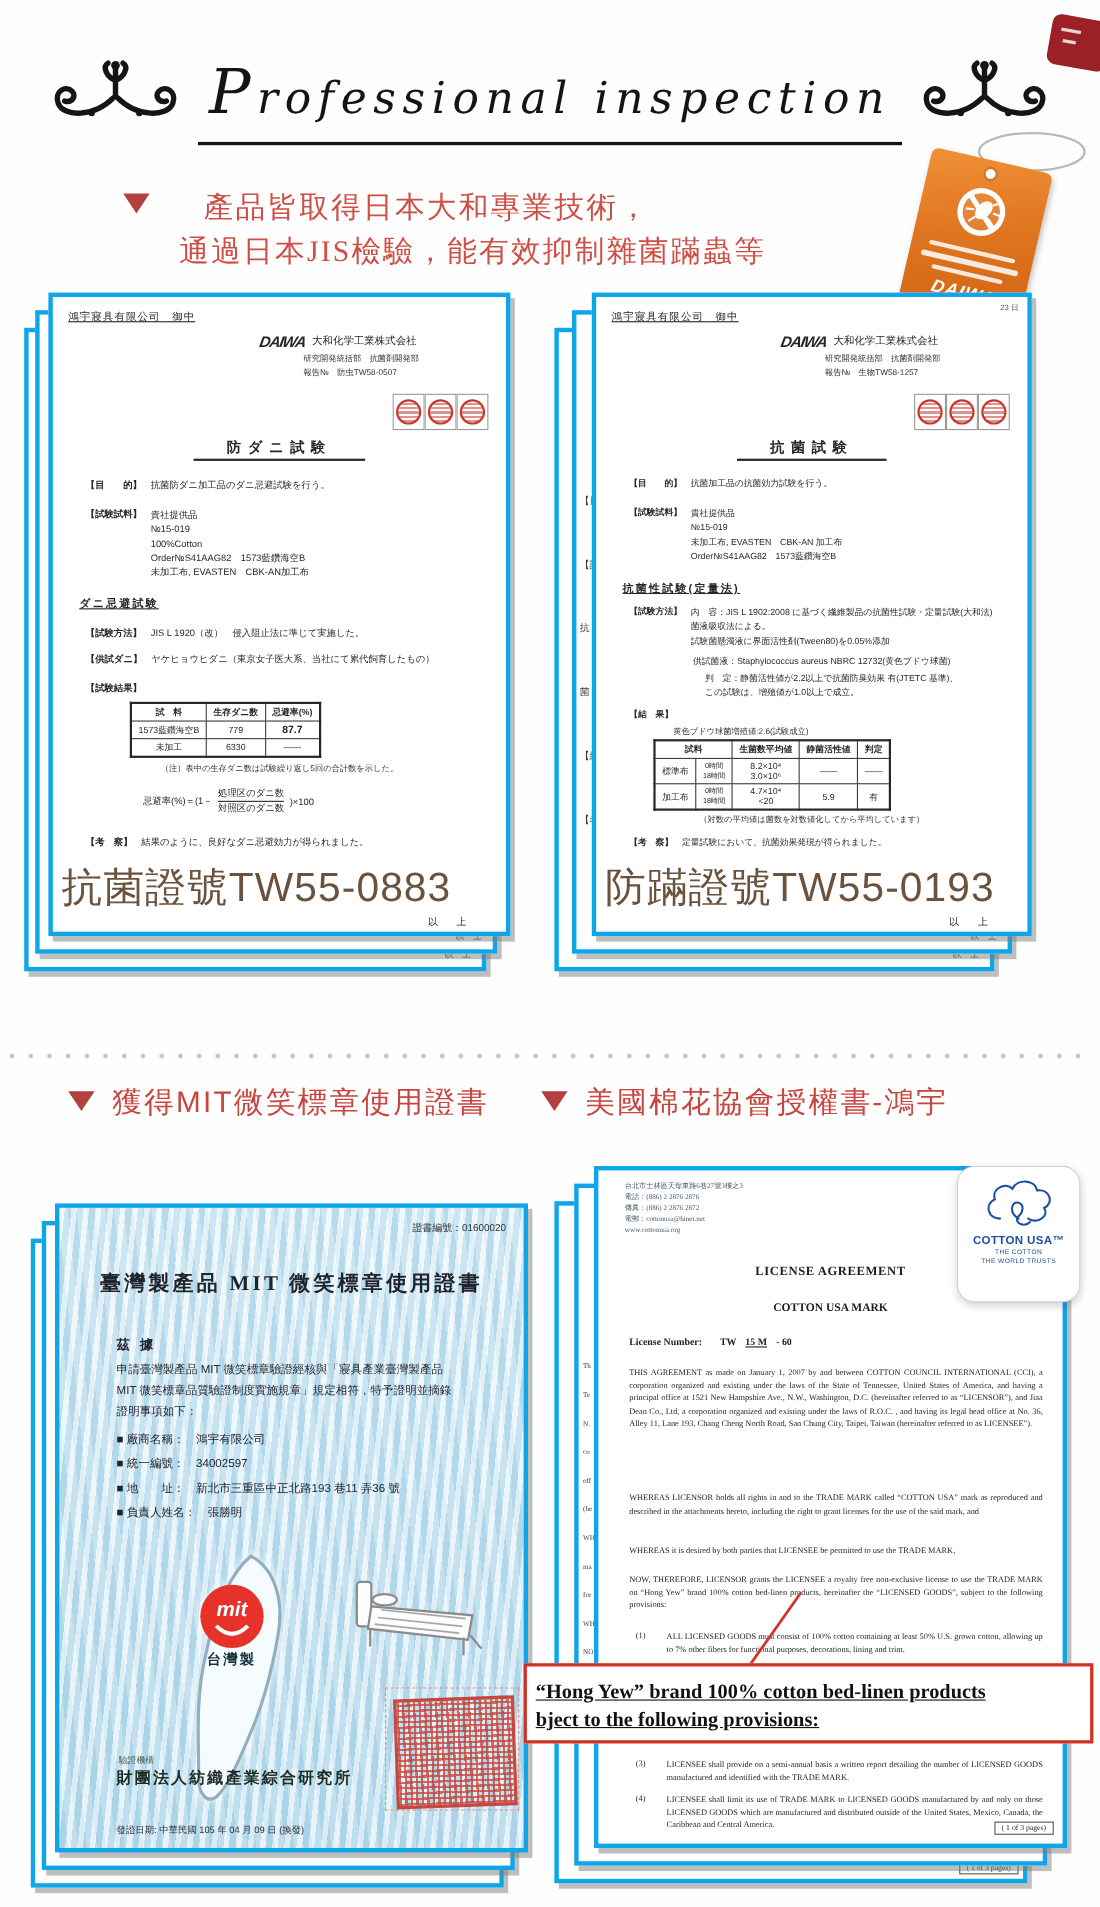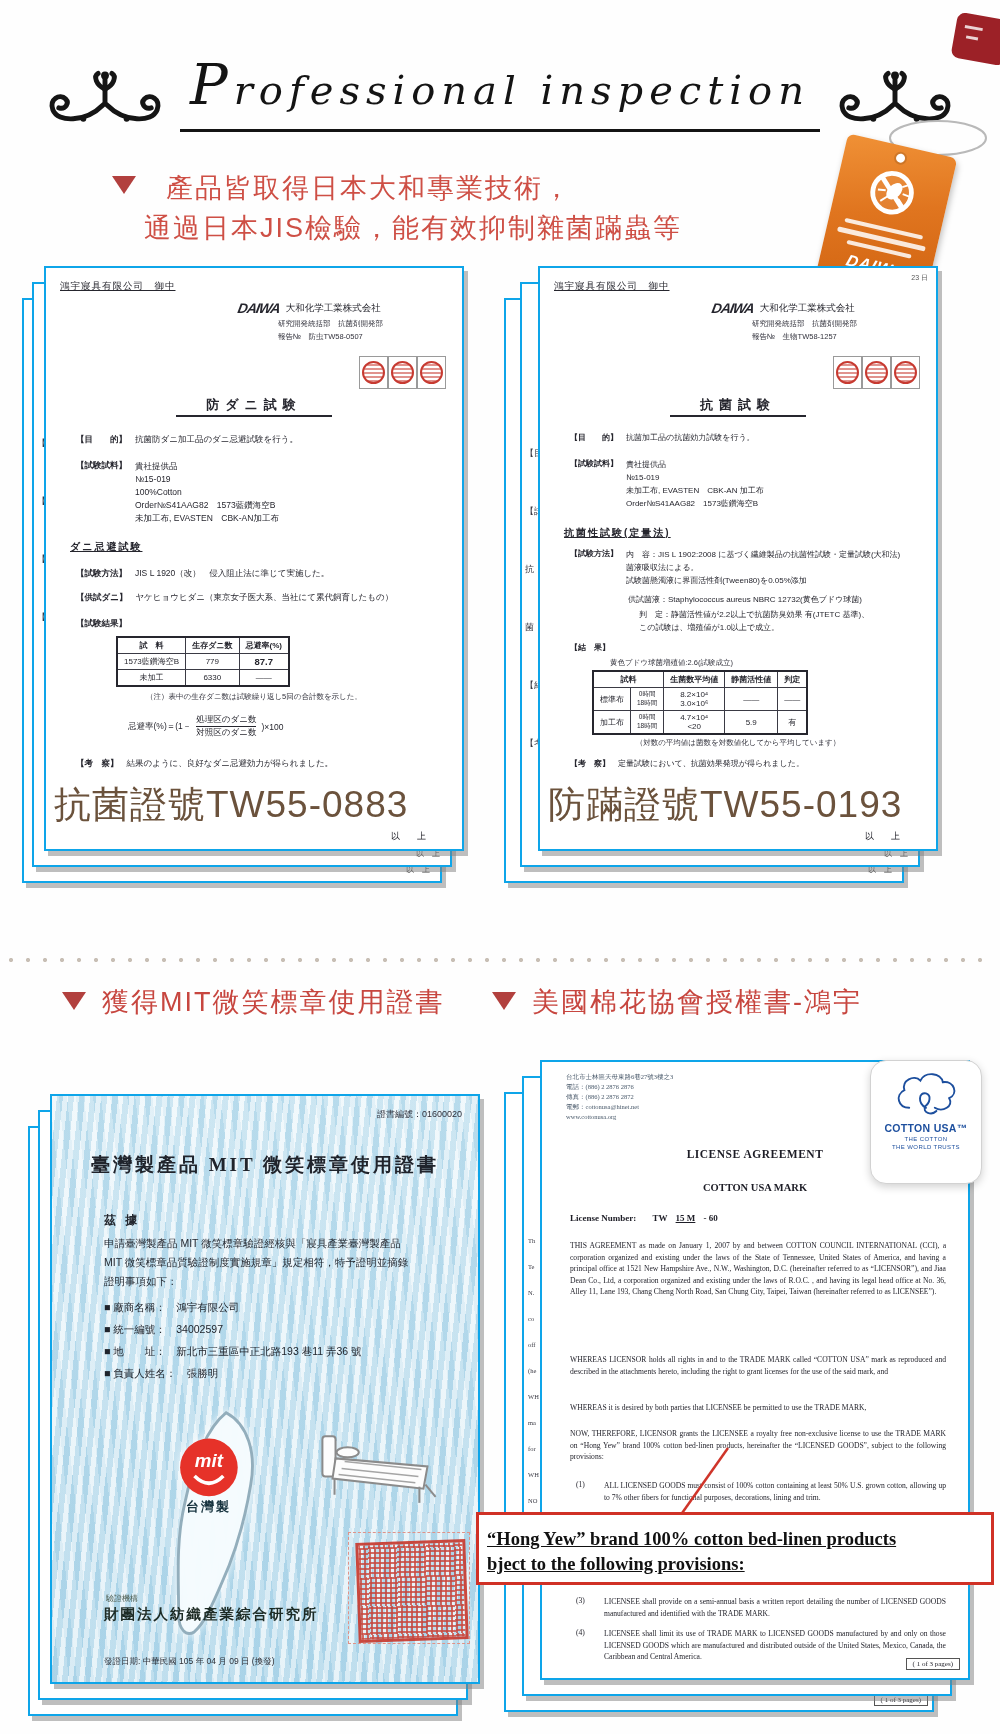--- a/index.html
+++ b/index.html
@@ -1,47 +1,47 @@
 <!DOCTYPE html>
 <html><head>
 <meta charset="utf-8">
 <style>
   html,body{margin:0;padding:0;background:#fff;}
   .canvas{position:relative;width:1000px;height:1734px;background:#fefefe;overflow:hidden;
           font-family:"Liberation Sans",sans-serif;color:#23232b;}
   .pre{white-space:pre-line;}
   
-  .pro-header{position:absolute;top:52px;left:0;width:1000px;display:flex;justify-content:center;align-items:flex-end;gap:16px;}
+  .pro-header{position:absolute;top:52px;left:0;width:1000px;display:flex;justify-content:center;align-items:flex-start;gap:16px;}
   .flourish{width:118px;height:64px;}
   .pro-title{font-family:"DejaVu Serif",serif;font-style:italic;font-size:40px;letter-spacing:6px;color:#141414;
              border-bottom:3px solid #141414;padding:0 10px 12px;white-space:nowrap;}
   .pro-title::first-letter{font-size:56px;}
   
-  .intro{position:absolute;left:112px;top:168px;display:flex;gap:8px;}
+  .intro{position:absolute;left:112px;top:168px;display:flex;gap:27px;font-family:Liberation Serif, serif;}
   .tri{display:inline-block;width:0;height:0;border-left:12px solid transparent;border-right:12px solid transparent;
        border-top:18px solid #b2403e;margin-top:8px;}
   .intro-lines{font-size:27px;line-height:40px;color:#ce4f45;letter-spacing:2px;}
   .intro-lines .l1{padding-left:22px;}
   
   .red-corner{position:absolute;right:-8px;top:16px;width:54px;height:46px;background:#9c2127;border-radius:8px;transform:rotate(10deg);}
   .red-corner .spk{position:absolute;background:rgba(255,255,255,.8);height:3px;}
   .tag-wrap{position:absolute;left:808px;top:118px;width:192px;height:185px;}
   .tag-string{position:absolute;left:58px;top:-6px;width:130px;height:60px;}
   .tag-body{position:absolute;left:22px;top:26px;width:112px;height:150px;border-radius:7px;
             background:linear-gradient(165deg,#f09136 0%,#e0751f 45%,#cf6210 100%);
             transform:rotate(13deg);box-shadow:2px 3px 6px rgba(0,0,0,.25);
             display:flex;flex-direction:column;align-items:center;padding-top:8px;box-sizing:border-box;}
   .tag-hole{width:9px;height:9px;border-radius:50%;background:#fff;box-shadow:0 0 0 2px rgba(0,0,0,.12);}
   .no-mite{width:58px;height:58px;margin-top:2px;}
   .tag-bar{background:rgba(255,255,255,.85);height:4px;border-radius:2px;margin-top:6px;}
   .b1{width:80px;}.b2{width:90px;height:5px;}.b3{width:66px;}
   .tag-brand{margin-top:7px;color:#fff;font-weight:bold;font-style:italic;font-size:16px;letter-spacing:1px;transform:skewX(-6deg);}
   .b4{width:58px;margin-top:3px;}
   
-  .sheet{position:absolute;background:#fff;border:2px solid #0ea5e9;box-shadow:4px 5px 0 rgba(125,125,125,.5);box-sizing:border-box;}
+  .sheet{position:absolute;background:#fff;border:4px solid #0ea5e9;box-shadow:4px 5px 0 rgba(125,125,125,.5);box-sizing:border-box;}
   .frag{position:absolute;width:17px;overflow:hidden;color:#3a3a44;white-space:pre-line;}
   .end-mini{position:absolute;right:10px;bottom:6px;font-size:8px;color:#444;}
   
   .jp-page{font-size:8.5px;color:#26262e;}
   .jp-to{position:absolute;left:14px;top:12px;font-size:9.5px;text-decoration:underline;letter-spacing:1px;}
   .jp-issuer{position:absolute;right:12px;top:32px;width:212px;}
   .jp-issuer-row{display:flex;align-items:center;gap:6px;font-size:9.5px;}
   .daiwa-logo{font-weight:bold;font-style:italic;font-size:14px;letter-spacing:-1px;transform:skewX(-10deg);}
   .jp-issuer-sub{font-size:7.5px;margin-left:40px;margin-top:3px;color:#33333d;}
   .stamps{position:absolute;right:16px;top:88px;display:flex;}

